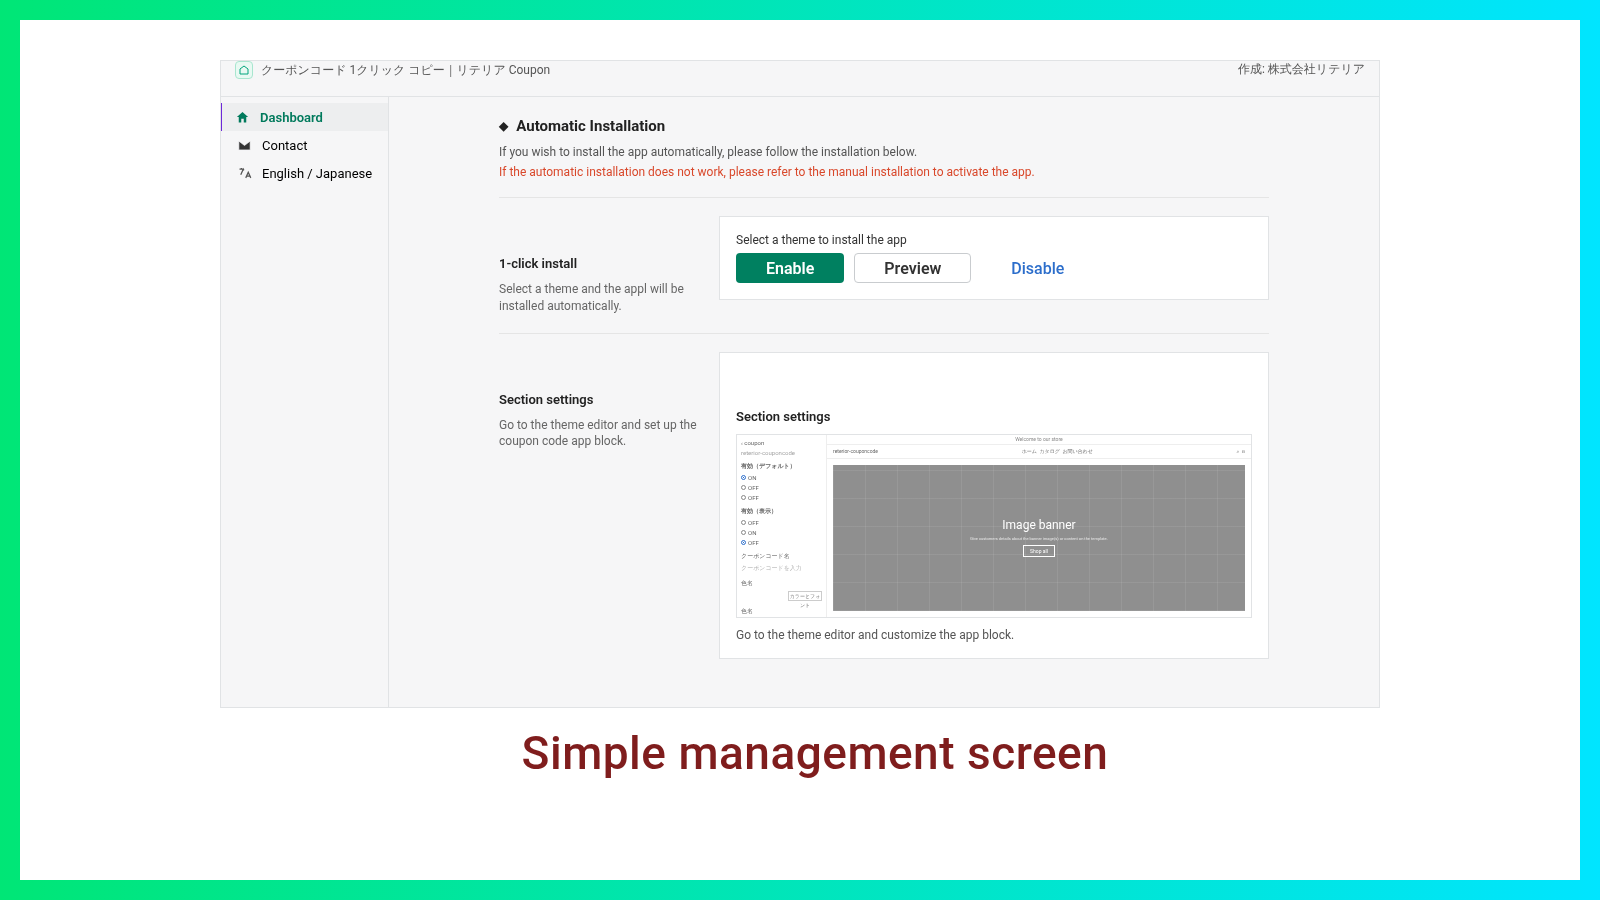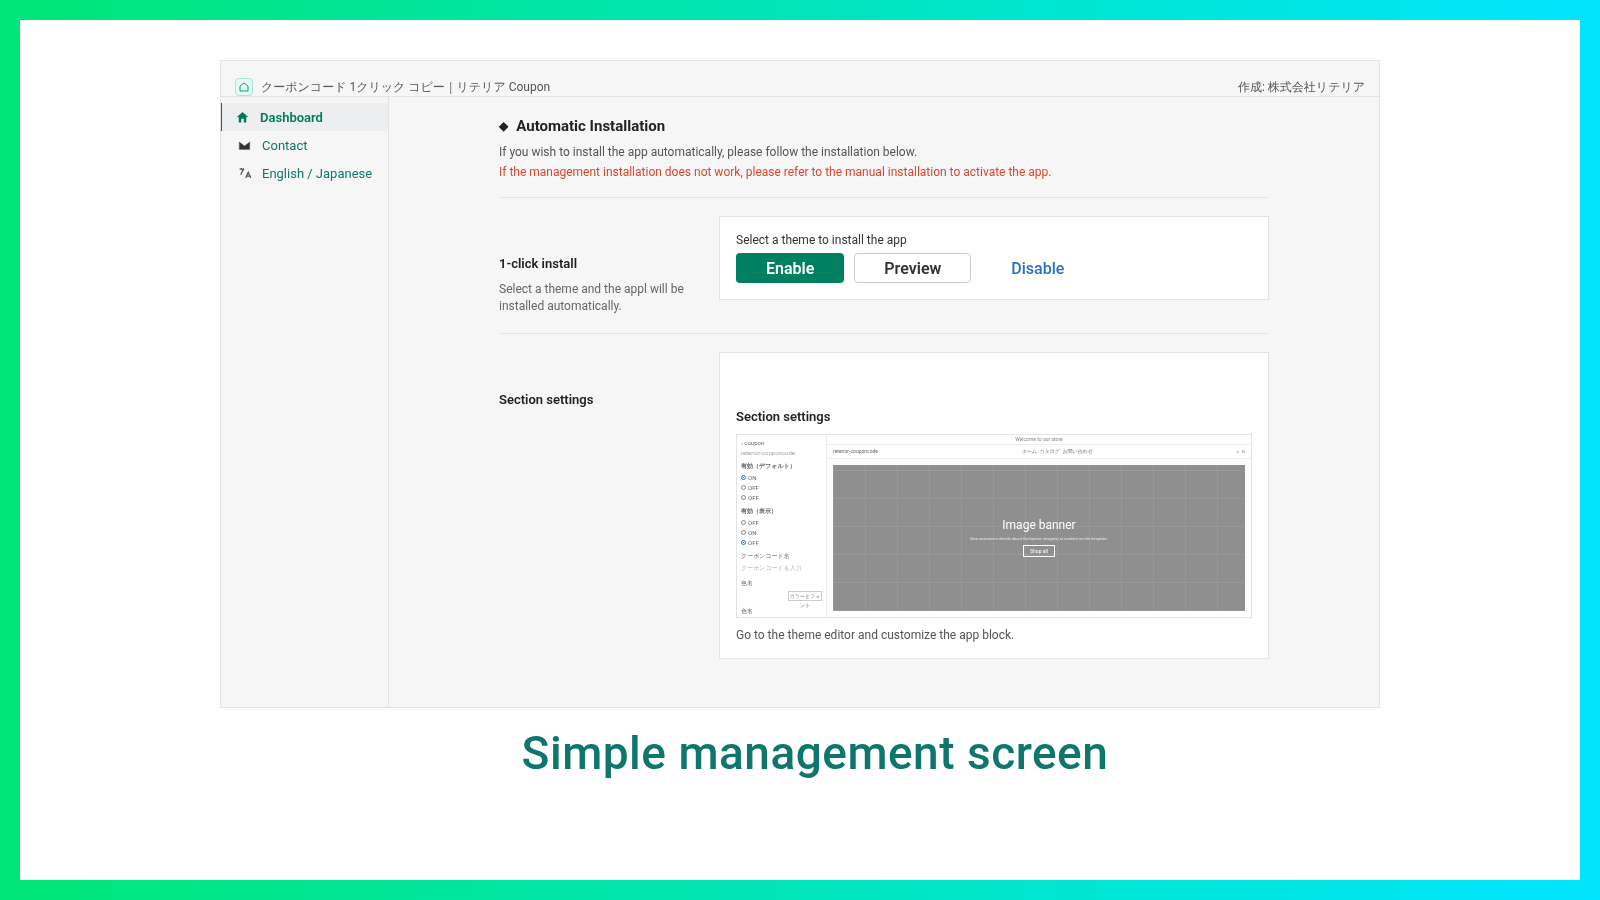--- a/index.html
+++ b/index.html
@@ -25,21 +25,21 @@
     height: 648px;
     display: flex;
     flex-direction: column;
     overflow: hidden;
   }
   .topbar {
     height: 36px;
     background: #f6f6f7;
     border-bottom: 1px solid #e1e3e5;
     display: flex;
-    align-items: flex-end;
+    align-items: flex-start;
     justify-content: space-between;
     padding: 0 14px;
     font-size: 12px;
     color: #555;
   }
   .topbar-left { display: flex; align-items: center; gap: 8px; }
   .app-badge {
     width: 18px; height: 18px;
     background: #e8f9f2;
     border: 1px solid #a8e6cf;
@@ -55,21 +55,21 @@
     border-right: 1px solid #e1e3e5;
     padding-top: 6px;
     background: #f6f6f7;
   }
   .side-item {
     display: flex;
     align-items: center;
     gap: 10px;
     padding: 6px 12px;
     font-size: 13px;
-    color: #0f766e;
+    color: #000000;
     cursor: pointer;
     border-left: 3px solid transparent;
   }
   .side-item.active {
     background: #edeeef;
     color: #007a5c;
     font-weight: 600;
     border-left: 1px solid #6d28d9;
   }
   .side-icon {
@@ -184,21 +184,21 @@
       repeating-linear-gradient(90deg, rgba(255,255,255,0.08) 0 1px, transparent 1px 32px);
   }
   .hero-title { font-size:12px; z-index:1; }
   .hero-sub { font-size:4px; z-index:1; opacity:.8;}
   .hero-btn { z-index:1; font-size:5px; border:1px solid #fff; padding:2px 6px; }
   .card-caption { font-size: 12px; color:#555; margin-top: 10px; }
 
   .caption {
     text-align: center;
     font-size: 46px;
-    color: #0f766e;
+    color: #7f1d1d;
     font-weight: 500;
     margin-top: 18px;
     letter-spacing: 0.5px;
     padding-left: 30px;
   }
 </style>
 </head>
 <body>
 
 <div class="outer-white">
@@ -244,21 +244,21 @@
         </div>
       </div>
 
       <div class="main">
 
         <div class="h-title">
           <span class="diamond">◆</span>
           <span>Automatic Installation</span>
         </div>
         <div class="desc">If you wish to install the app automatically, please follow the installation below.</div>
-        <div class="warn">If the management installation does not work, please refer to the manual installation to activate the app.</div>
+        <div class="warn">If the automatic installation does not work, please refer to the manual installation to activate the app.</div>
 
         <div class="section-row">
           <div class="sec-left">
             <div class="sec-title">1-click install</div>
             <div class="sec-desc">Select a theme and the appl will be installed automatically.</div>
           </div>
           <div class="sec-right">
             <div class="card">
               <div class="field-label">Select a theme to install the app</div>
               <div class="btn-row">
@@ -266,20 +266,21 @@
                 <div class="btn btn-secondary">Preview</div>
                 <div class="btn btn-link">Disable</div>
               </div>
             </div>
           </div>
         </div>
 
         <div class="section-row">
           <div class="sec-left">
             <div class="sec-title">Section settings</div>
+            <div class="sec-desc">Go to the theme editor and set up the coupon code app block.</div>
           </div>
           <div class="sec-right">
             <div class="card">
               <div class="sec-title">Section settings</div>
 
               <div class="editor-shot">
                 <div class="editor-side">
                   <div class="lbl">‹ <span>coupon</span></div>
                   <div class="lbl" style="opacity:.6">reterior-couponcode</div>
                   <div class="lbl" style="margin-top:3px;font-weight:600">有効（デフォルト）</div>

